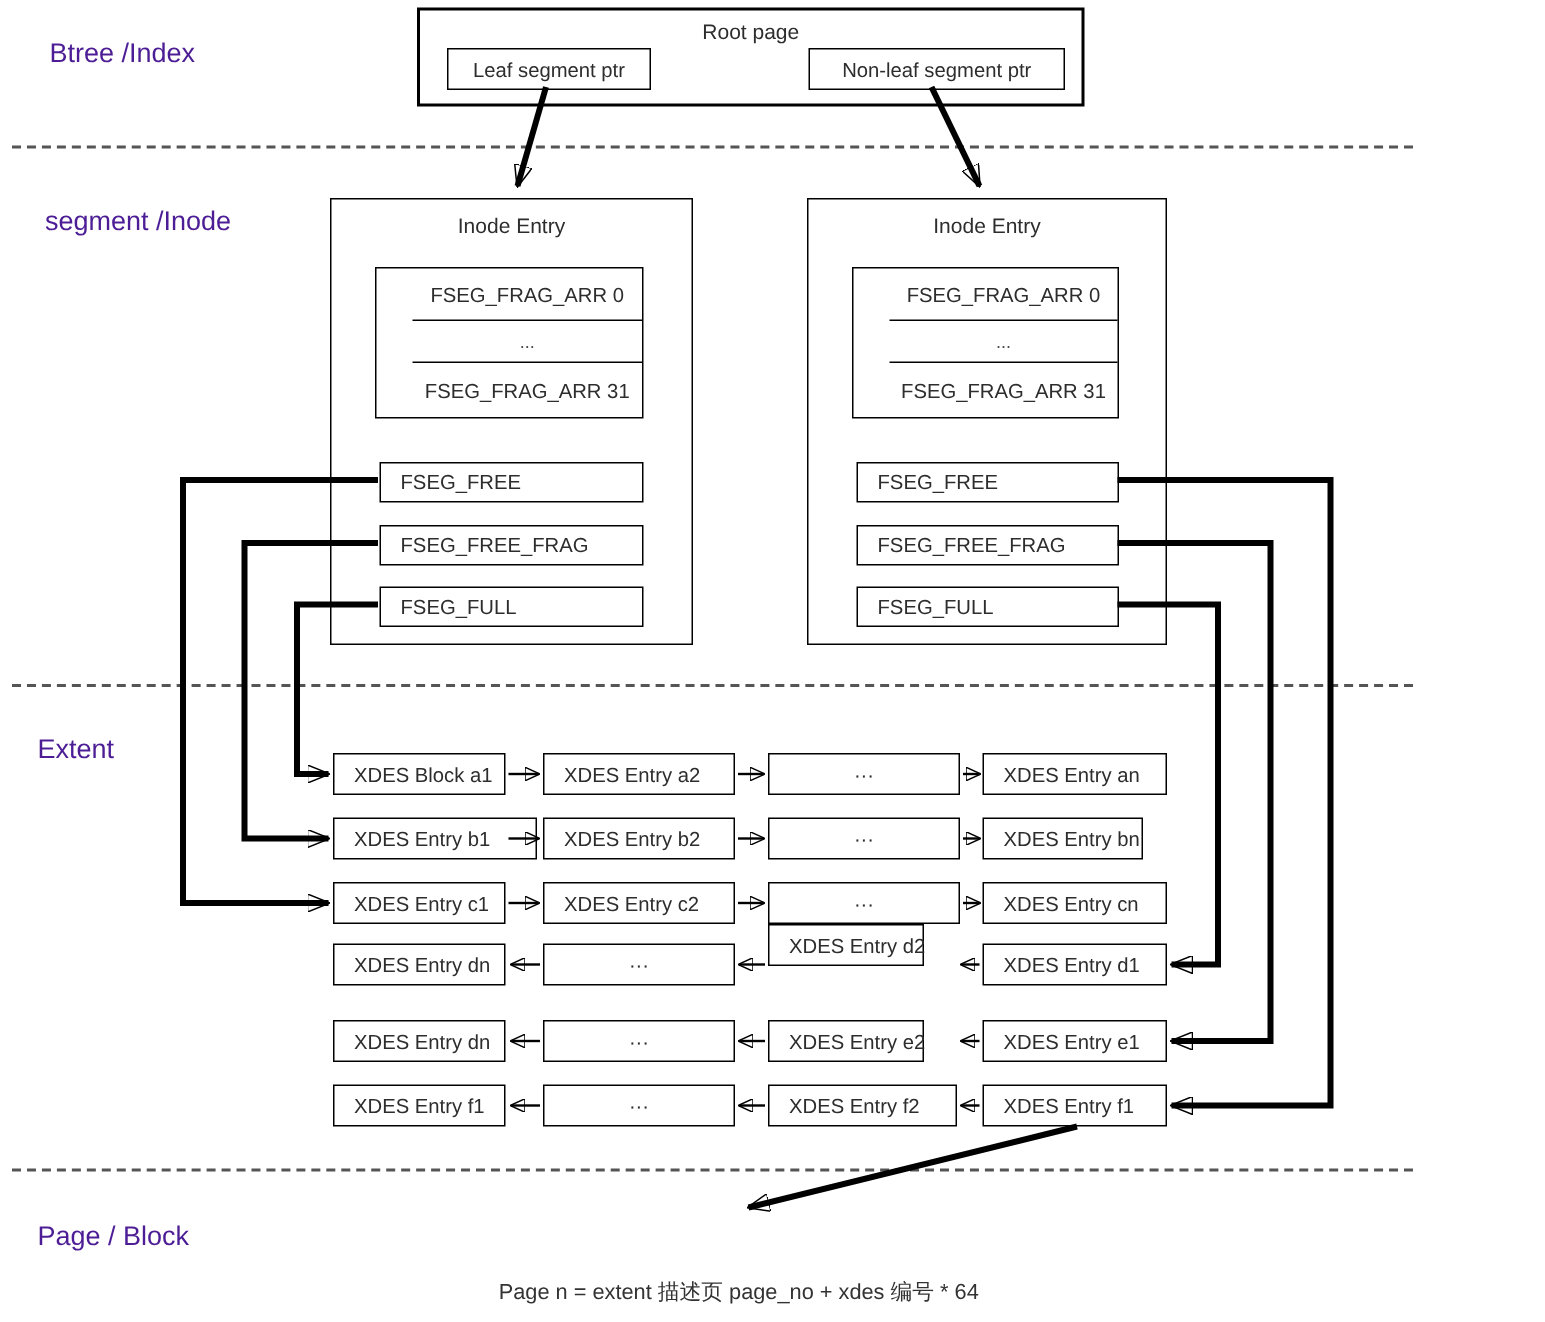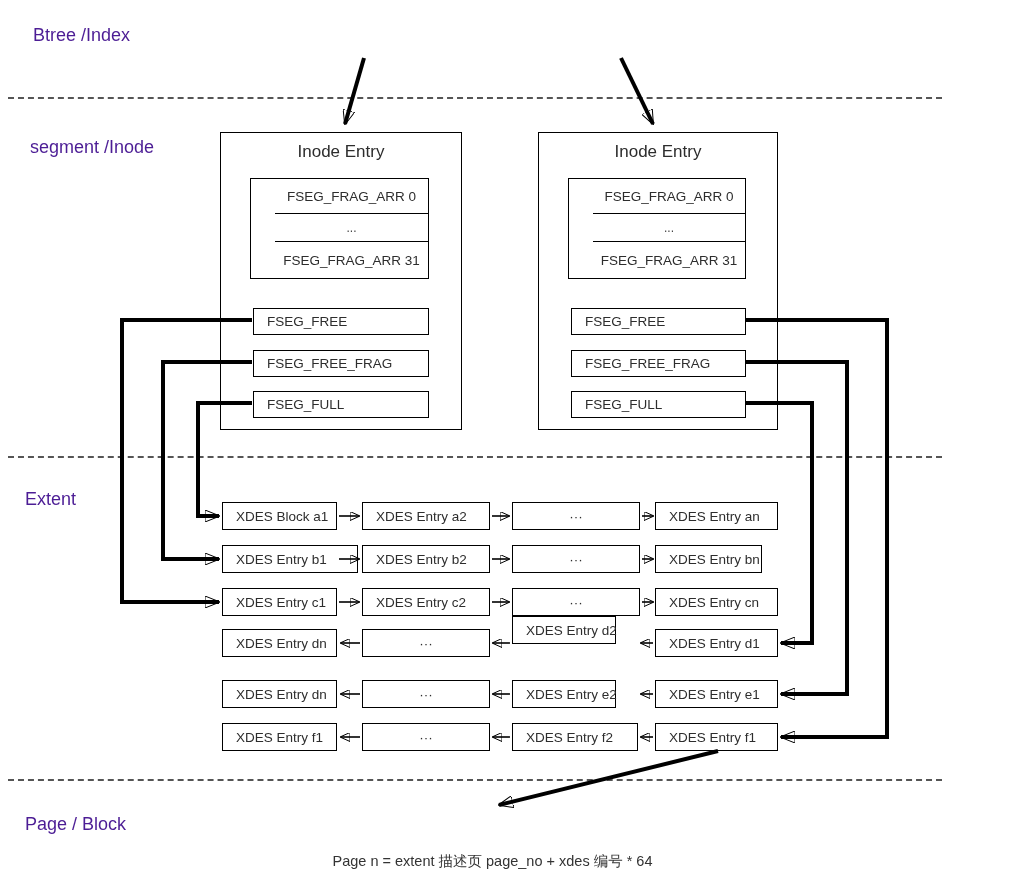--- a/index.html
+++ b/index.html
@@ -6,21 +6,21 @@
   #canvas{
     position:relative;width:1030px;height:881px;background:#ffffff;
     font-family:"Liberation Sans","DejaVu Sans",sans-serif;color:#2d2d2d;overflow:hidden;
   }
   .sec-label{position:absolute;font-size:18px;color:#4c1d95;white-space:nowrap;text-align:center;}
   .dashed-sep{position:absolute;left:8px;width:934px;border-top:2px dashed #555;height:0;}
   .box{position:absolute;border:1px solid #000;background:#fff;box-sizing:border-box;}
   .lbl-center{display:flex;align-items:center;justify-content:center;font-size:13.5px;white-space:pre;}
   .lbl-left{display:flex;align-items:center;font-size:13.5px;padding-left:13px;white-space:pre;box-sizing:border-box;}
   .root-title{position:absolute;top:6px;left:0;width:100%;text-align:center;font-size:14px;}
-  .inode-title{position:absolute;top:9px;left:0;width:100%;text-align:center;font-size:17px;}
+  .inode-title{position:absolute;top:9px;left:0;width:100%;text-align:center;font-size:14px;}
   .frag-stack{position:absolute;border:1px solid #000;background:#fff;box-sizing:border-box;padding-left:24px;}
   .frag-row{display:flex;align-items:center;justify-content:center;font-size:13.5px;box-sizing:border-box;}
   .frag-row + .frag-row{border-top:1px solid #000;}
   .frag-dots{font-size:12px;color:#444;}
   .xdes{position:absolute;height:28px;border:1px solid #000;background:#fff;box-sizing:border-box;}
   .page-row{position:absolute;left:302px;top:808px;display:flex;}
   .page-cell{height:28px;border:1px solid #000;background:#fff;box-sizing:border-box;
     display:flex;align-items:center;justify-content:center;font-size:13.5px;margin-left:-1px;white-space:pre;}
   .page-cell:first-child{margin-left:0;}
   .caption{position:absolute;top:852px;left:0;width:985px;text-align:center;font-size:14.5px;color:#333;}
@@ -36,20 +36,25 @@
 
   <div class="sec-label" style="left:33px;top:25px;">Btree /Index</div>
   <div class="sec-label" style="left:30px;top:137px;">segment /Inode</div>
   <div class="sec-label" style="left:25px;top:489px;">Extent</div>
   <div class="sec-label" style="left:25px;top:814px;">Page / Block</div>
 
   <div class="dashed-sep" style="top:97px;"></div>
   <div class="dashed-sep" style="top:456px;"></div>
   <div class="dashed-sep" style="top:779px;"></div>
 
+  <div class="box" style="left:278px;top:5px;width:445px;height:66px;border-width:2px;">
+    <div class="root-title">Root page</div>
+    <div class="box lbl-center" style="left:18px;top:25px;width:136px;height:28px;">Leaf segment ptr</div>
+    <div class="box lbl-center" style="left:259px;top:25px;width:171px;height:28px;">Non-leaf segment ptr</div>
+  </div>
 
   <div class="box" style="left:220px;top:132px;width:242px;height:298px;">
     <div class="inode-title">Inode Entry</div>
     <div class="frag-stack" style="left:29px;top:45px;width:179px;">
       <div class="frag-row" style="height:34px;">FSEG_FRAG_ARR 0</div>
       <div class="frag-row frag-dots" style="height:28px;">...</div>
       <div class="frag-row" style="height:37px;">FSEG_FRAG_ARR 31</div>
     </div>
     <div class="box lbl-left" style="left:32px;top:175px;width:176px;height:27px;">FSEG_FREE</div>
     <div class="box lbl-left" style="left:32px;top:217px;width:176px;height:27px;">FSEG_FREE_FRAG</div>

